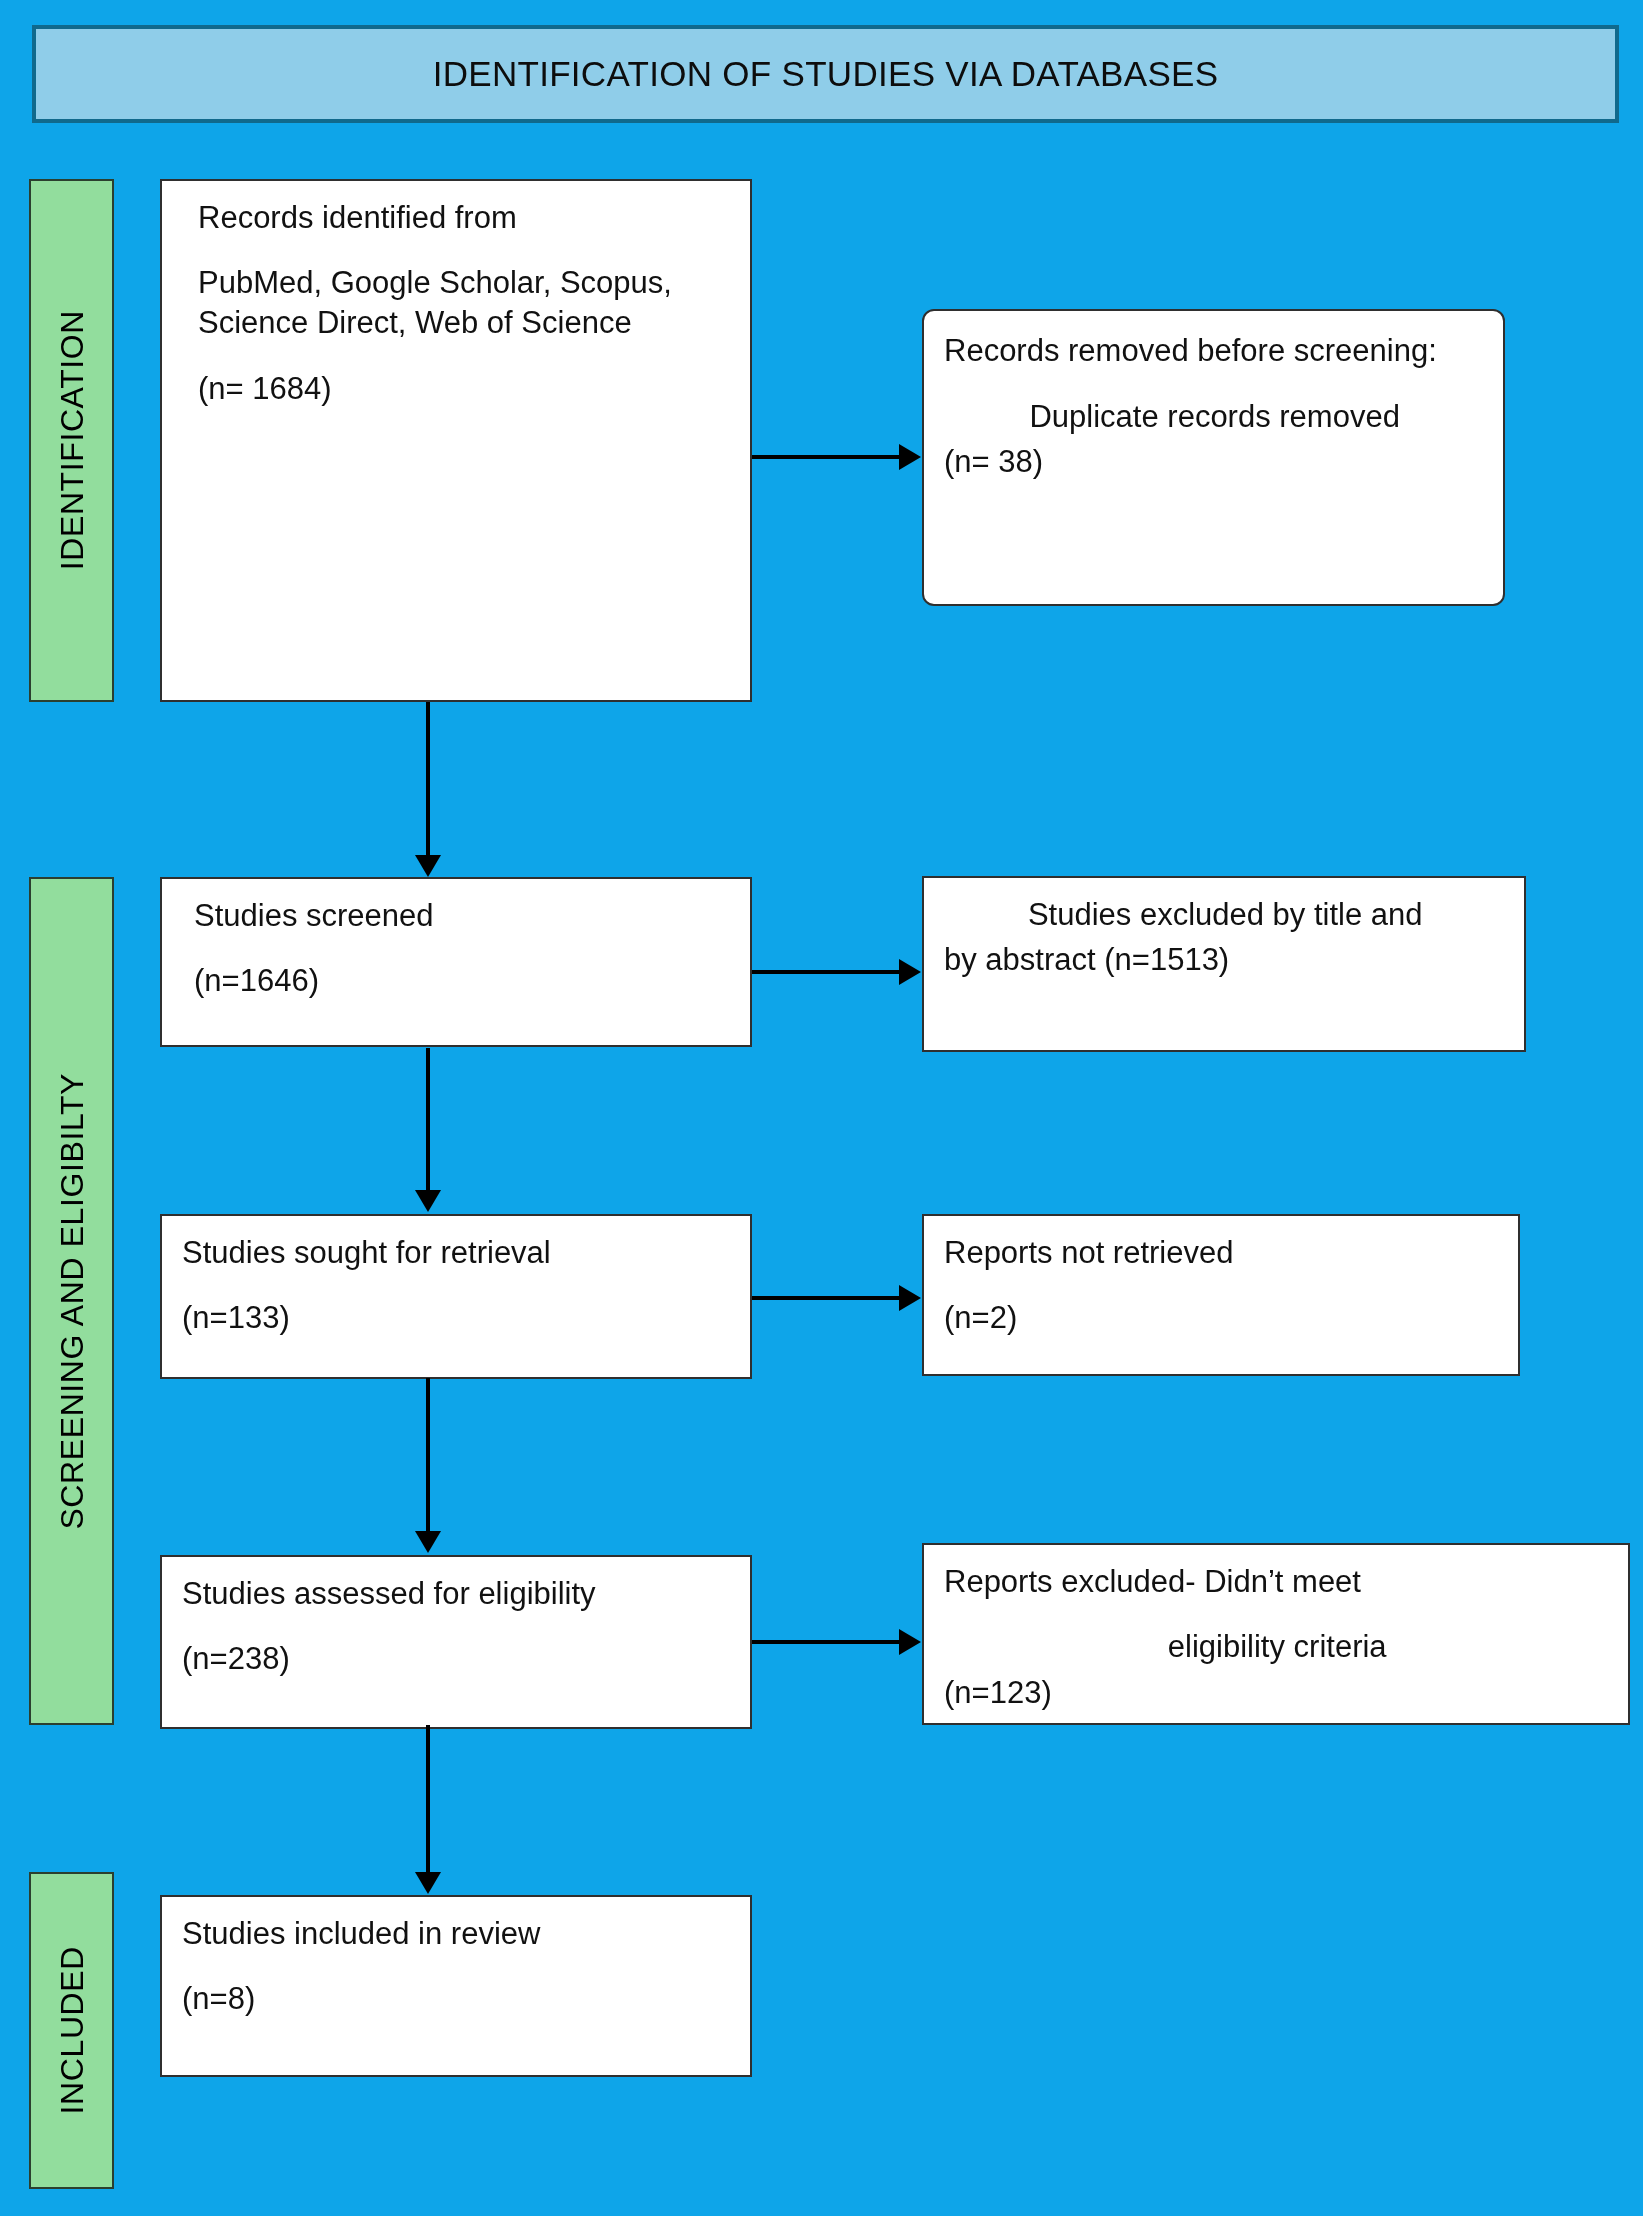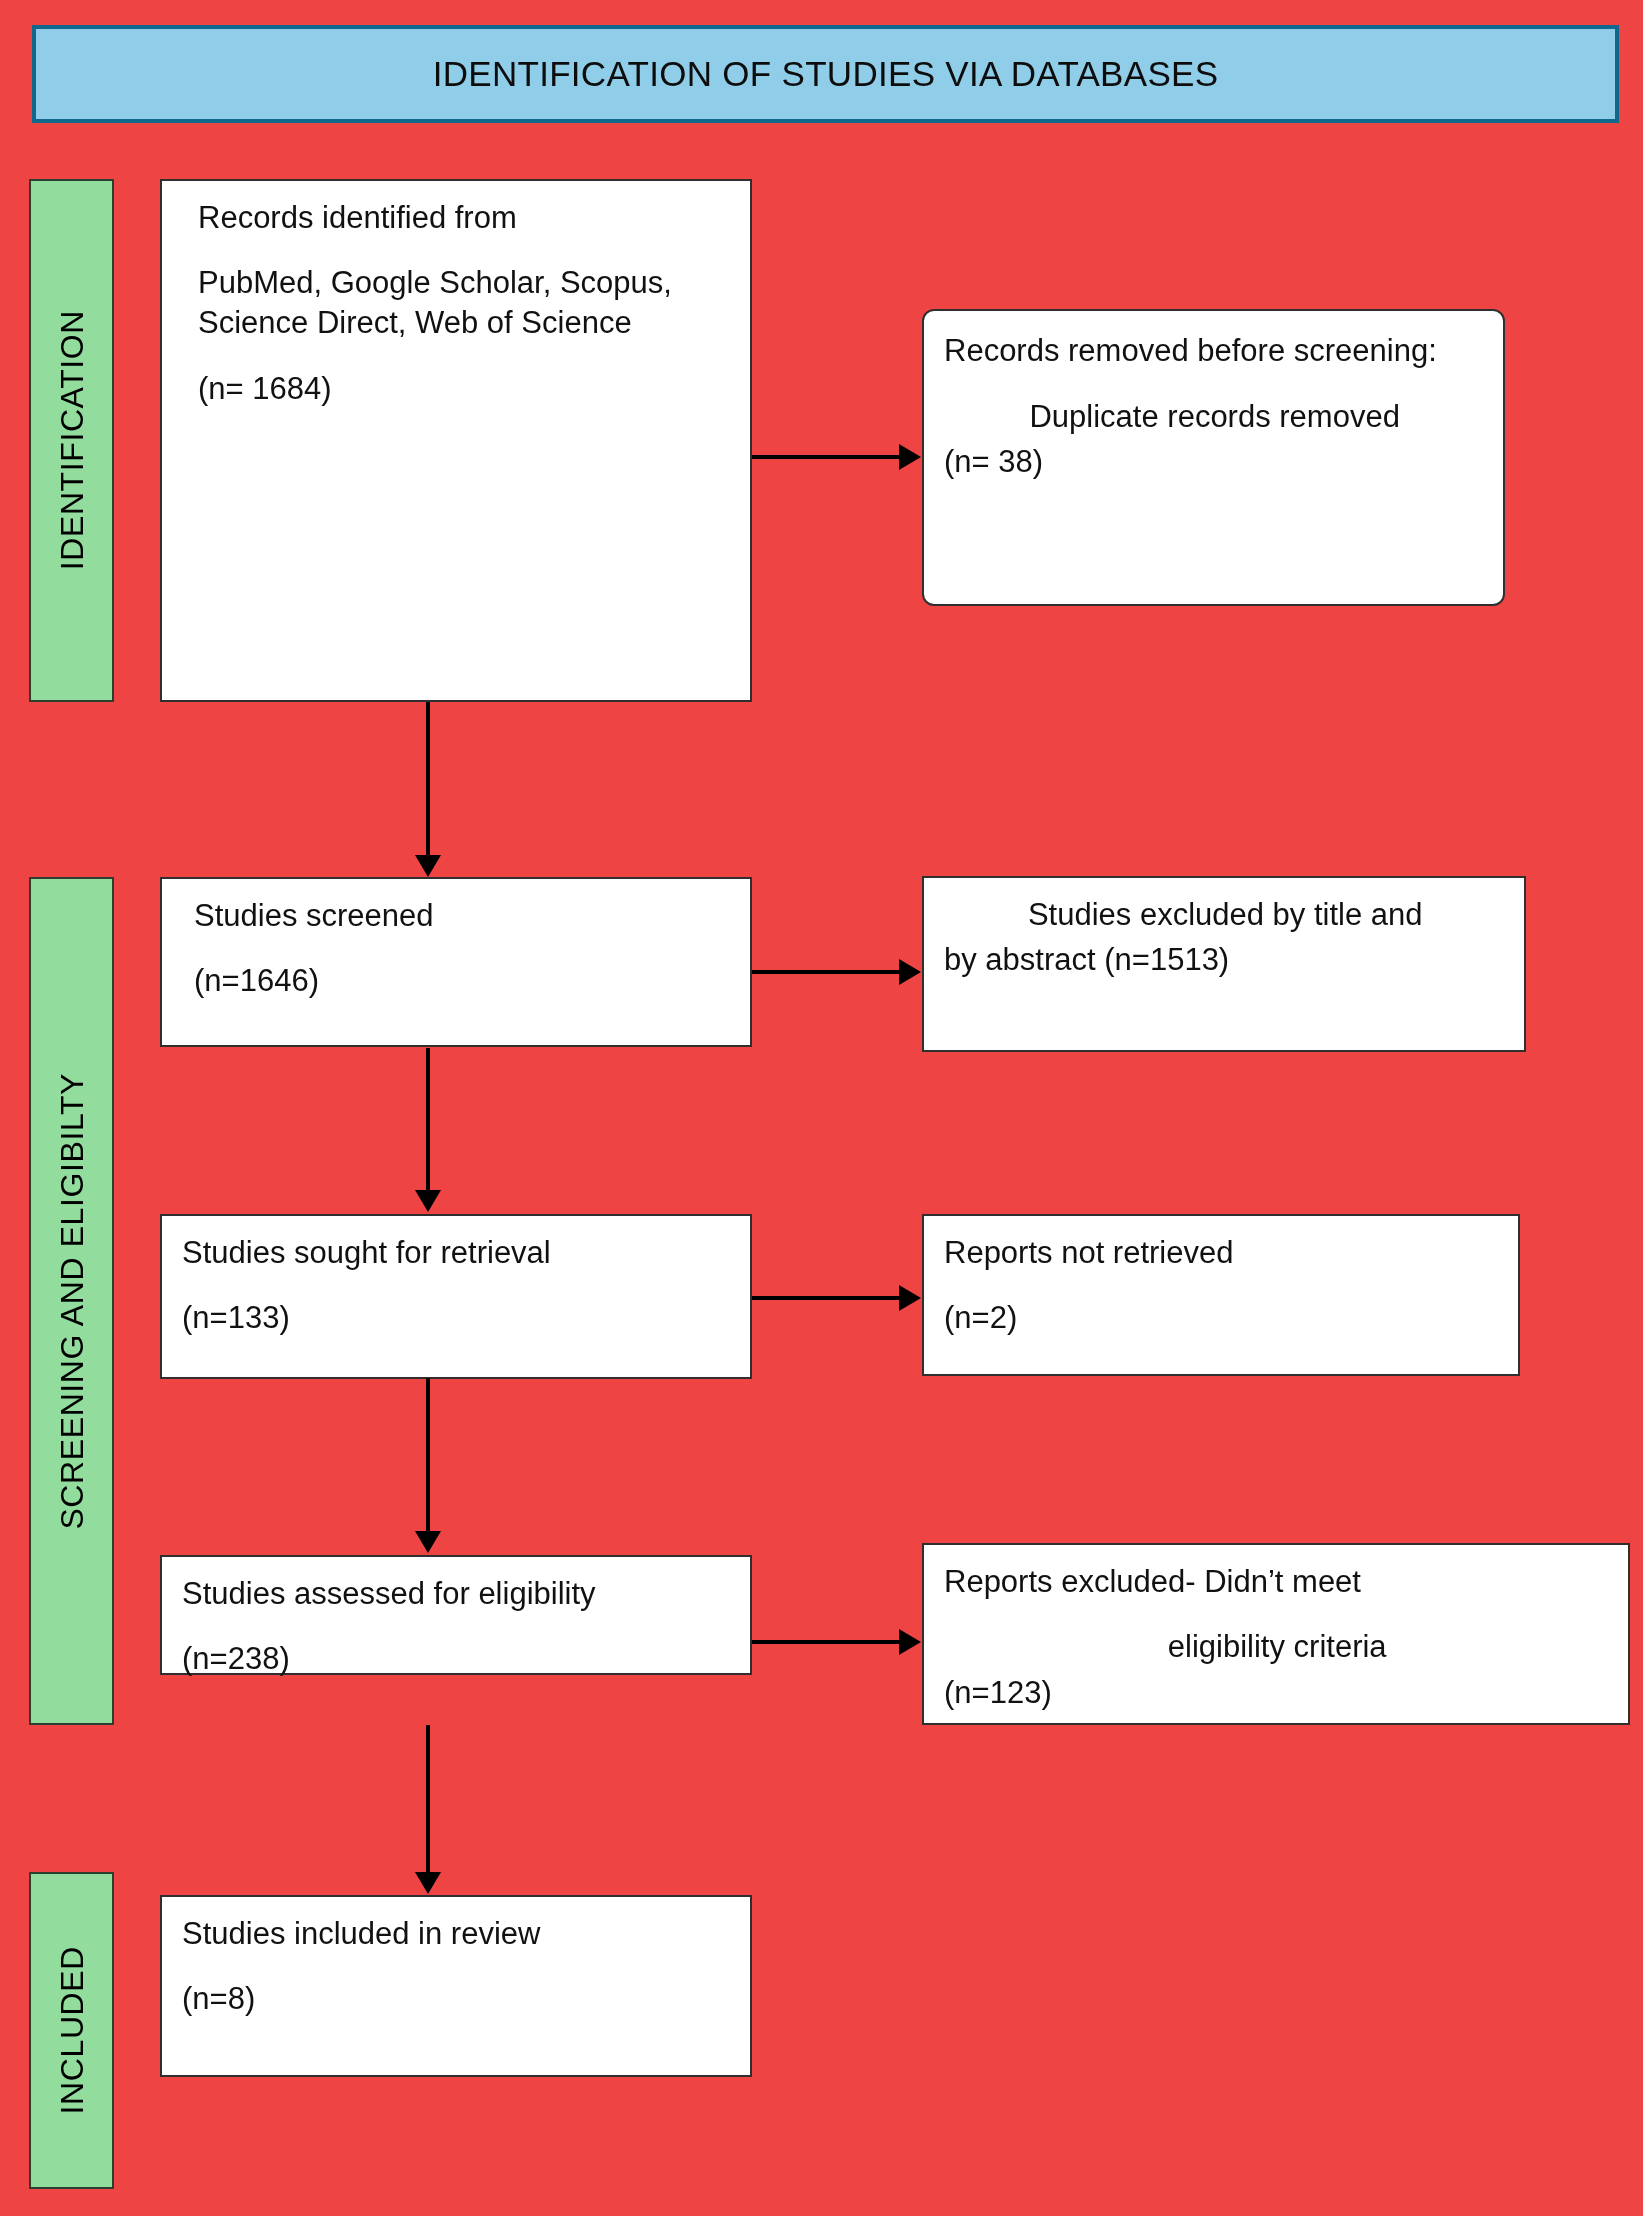--- a/index.html
+++ b/index.html
@@ -8,21 +8,21 @@
     background: #ffffff;
   }
   body {
     font-family: "Liberation Sans", sans-serif;
     color: #000000;
   }
   #canvas {
     position: relative;
     width: 1644px;
     height: 2216px;
-    background: #ef4444;
+    background: #0ea5e9;
     overflow: hidden;
   }
 
   
   .header-band {
     position: absolute;
     left: 32px;
     top: 25px;
     width: 1587px;
     height: 98px;
@@ -171,21 +171,21 @@
     <p>Reports not retrieved</p>
     <p>(n=2)</p>
   </div>
 
   <div class="conn-h" style="left:752px; top:1296px; width:147px;"></div>
   <div class="arrow-right" style="left:899px; top:1285px;"></div>
 
   <div class="conn-v" style="left:426px; top:1378px; height:154px;"></div>
   <div class="arrow-down" style="left:415px; top:1531px;"></div>
 
-  <div class="flow-box" style="left:160px; top:1555px; width:592px; height:120px;">
+  <div class="flow-box" style="left:160px; top:1555px; width:592px; height:174px;">
     <p>Studies assessed for eligibility</p>
     <p>(n=238)</p>
   </div>
 
   <div class="flow-box" style="left:922px; top:1543px; width:708px; height:182px; ">
     <p>Reports excluded- Didn’t meet</p>
     <p class="tight">eligibility criteria</p>
     <p>(n=123)</p>
   </div>
 

